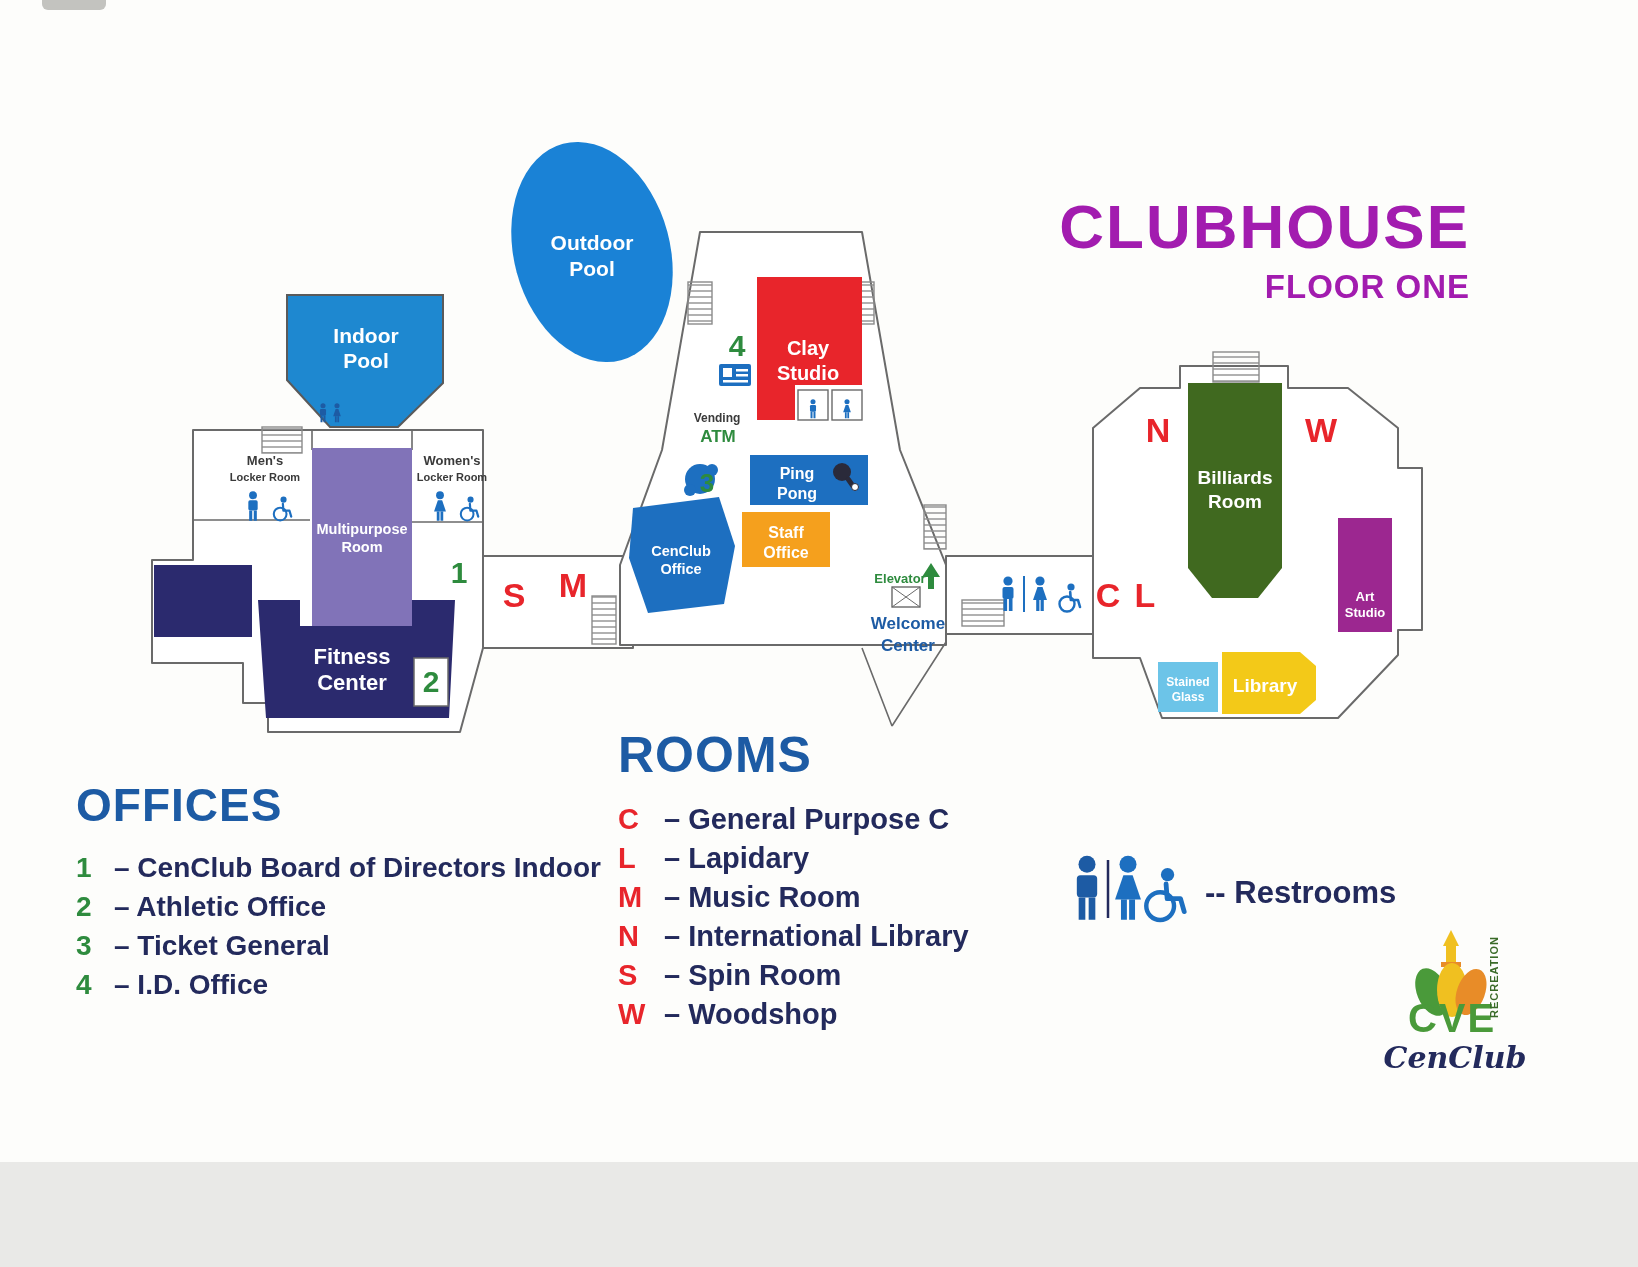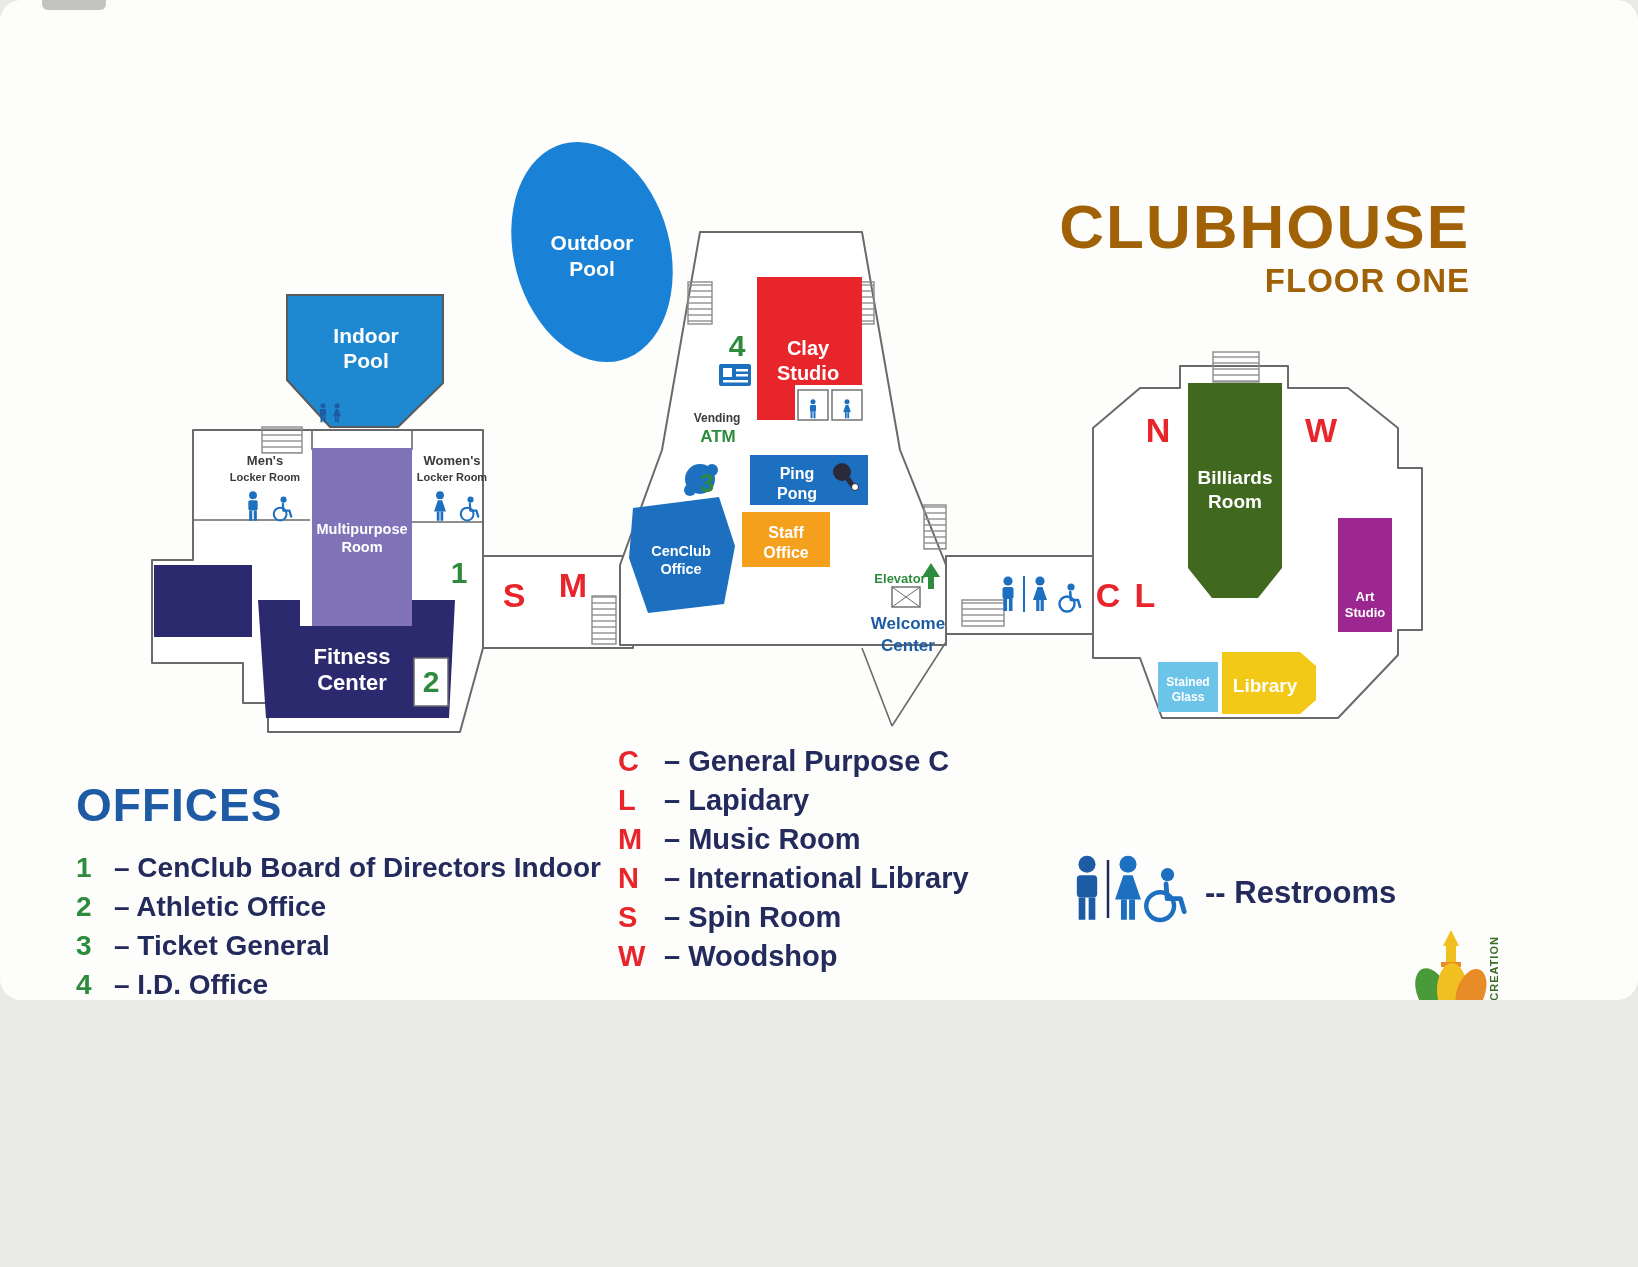--- a/index.html
+++ b/index.html
@@ -1,24 +1,24 @@
 <!DOCTYPE html>
 <html><head>
 <meta charset="utf-8">
 <style>
   html,body{margin:0;padding:0;background:#e9e9e7;}
   .page{
-    position:relative;width:1638px;height:1000px;background:#fdfdfb;
-    overflow:hidden;font-family:"Liberation Sans",sans-serif;border-radius:21px;
+    position:relative;width:1638px;height:1162px;background:#fdfdfb;
+    overflow:hidden;font-family:"Liberation Sans",sans-serif;
   }
   
   .abs{position:absolute;}
-  .title-wrap{top:196px;right:168px;text-align:right;color:#a16207;}
+  .title-wrap{top:196px;right:168px;text-align:right;color:#a21caf;}
   .title-main{font-size:62px;font-weight:bold;letter-spacing:2px;line-height:1;}
-  .title-sub{font-size:33px;font-weight:bold;letter-spacing:1px;margin-top:4px;}
+  .title-sub{font-size:33px;font-weight:bold;letter-spacing:1px;margin-top:10px;}
   .lg-head{font-weight:bold;color:#1d5ba4;letter-spacing:1px;}
   .offices{left:76px;top:778px;}
   .offices .lg-head{font-size:46px;}
   .rooms{left:618px;top:726px;}
   .rooms .lg-head{font-size:50px;}
   .lg-items{margin-top:16px;}
   .lg-row{display:flex;gap:12px;font-weight:bold;color:#232a5c;}
   .offices .lg-row{font-size:28px;line-height:39px;}
   .rooms .lg-row{font-size:29px;line-height:39px;}
   .lg-key{min-width:26px;text-align:left;}
@@ -252,20 +252,21 @@
         <span class="lg-label">– Ticket General</span>
       </div>
       <div class="lg-row">
         <span class="lg-key key-green">4</span>
         <span class="lg-label">– I.D. Office</span>
       </div>
     </div>
   </div>
 
   <div class="abs rooms">
+    <div class="lg-head">ROOMS</div>
     <div class="lg-items">
       <div class="lg-row">
         <span class="lg-key key-red">C</span>
         <span class="lg-label">– General Purpose C</span>
       </div>
       <div class="lg-row">
         <span class="lg-key key-red">L</span>
         <span class="lg-label">– Lapidary</span>
       </div>
       <div class="lg-row">

